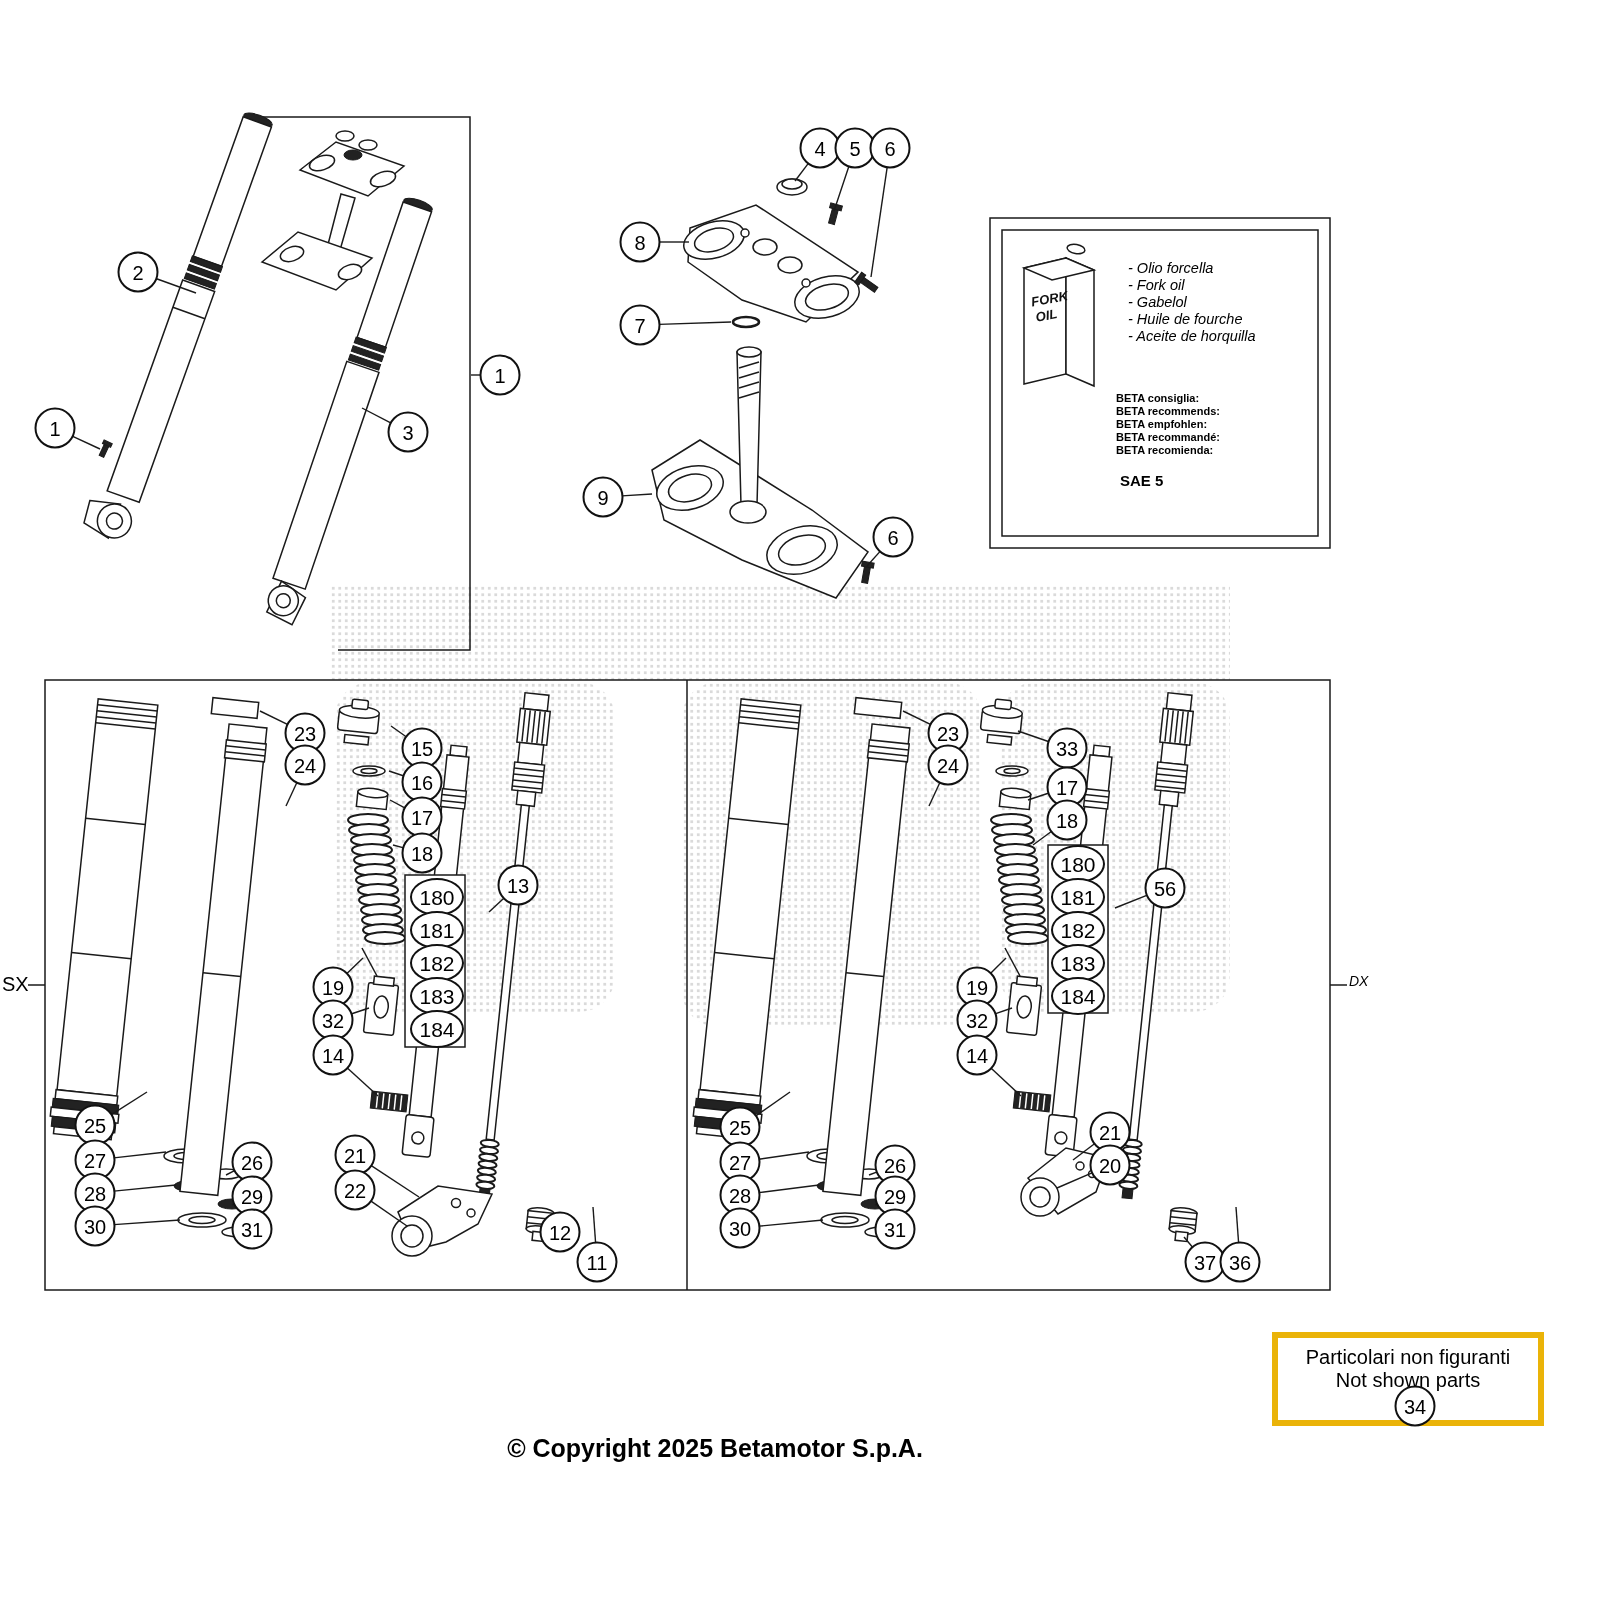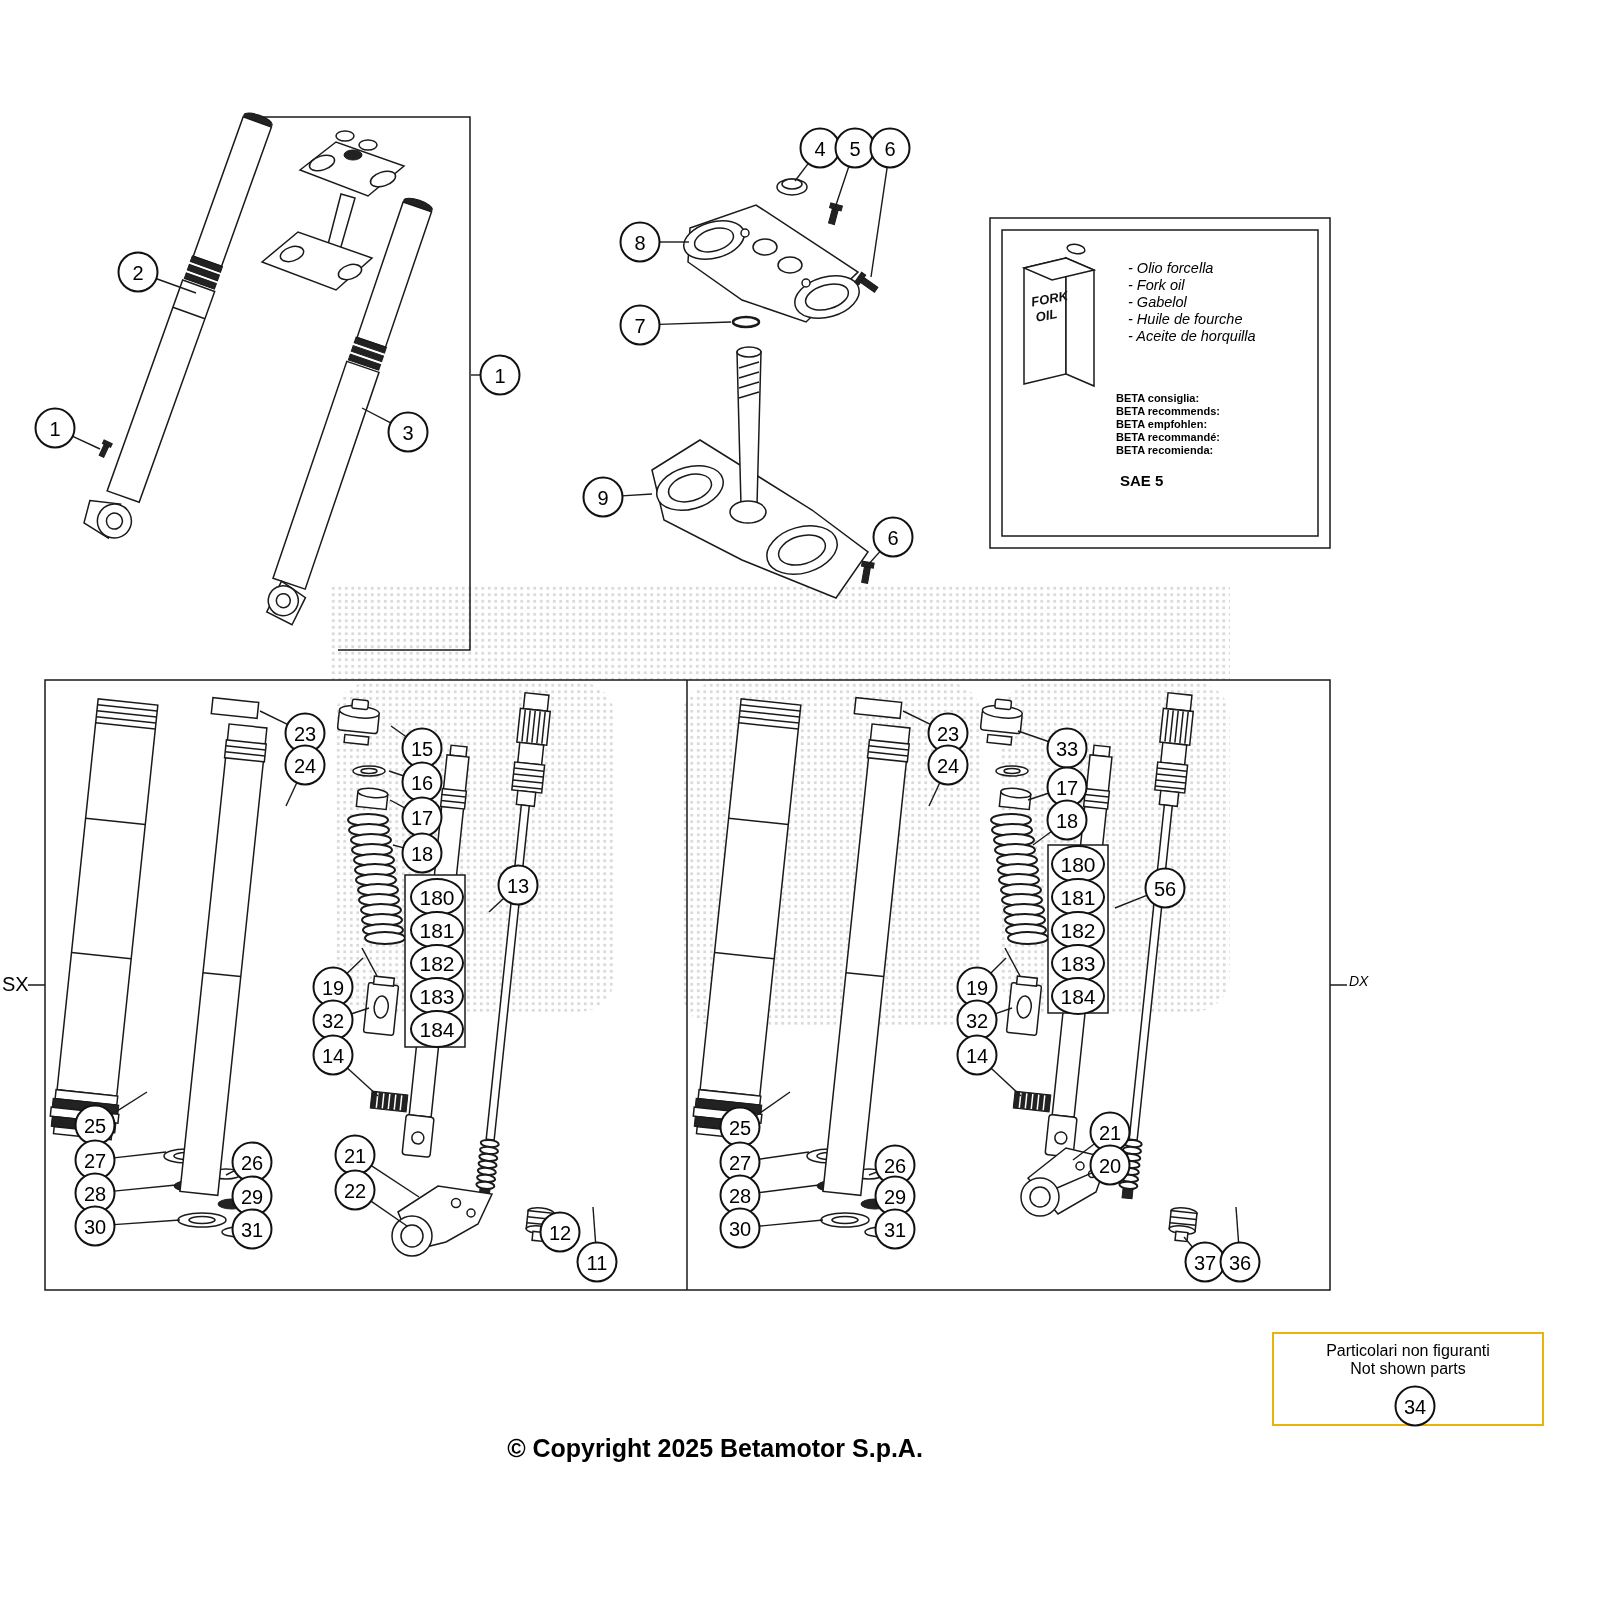--- a/index.html
+++ b/index.html
@@ -14,21 +14,21 @@
   .coil{fill:#fff;stroke:#1a1a1a;stroke-width:2;}
   .wline{stroke:#fff;stroke-width:1.5;}
   #callouts{position:absolute;left:0;top:0;width:100%;height:100%;}
   .callout{position:absolute;transform:translate(-50%,-50%);width:37px;height:37px;
            border:2.2px solid #111;border-radius:50%;background:#fff;display:flex;
            align-items:center;justify-content:center;font-size:20px;line-height:1;}
   .callout.wide{width:50px;height:34px;font-size:21px;}
   .txt{position:absolute;}
   .oil-names div{white-space:nowrap;}
   #notshown{position:absolute;left:1272px;top:1332px;width:272px;height:94px;
-            border:2px solid #eab308;text-align:center;font-size:16px;padding-top:8px;
+            border:6px solid #eab308;text-align:center;font-size:20px;padding-top:8px;
             box-sizing:border-box;background:#fff;}
   .bottle-text{font-size:13px;font-weight:bold;font-style:italic;fill:#111;stroke:none;}
 </style>
 </head>
 <body>
 
 <div id="canvas">
 
   <div class="wm" style="left:330px;top:585px;width:900px;height:95px"></div>
   <div class="wm" style="left:335px;top:682px;width:280px;height:330px;border-radius:36px"></div>

